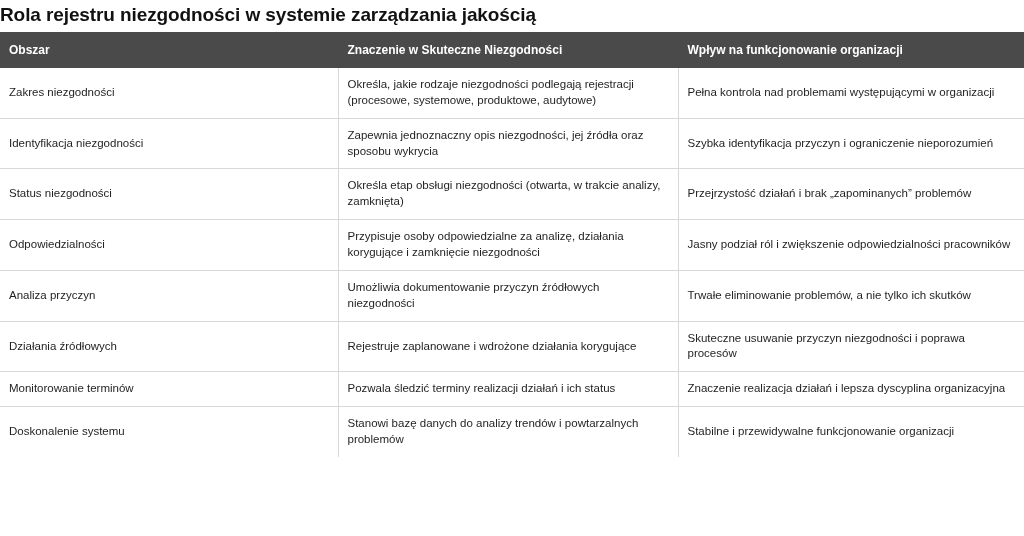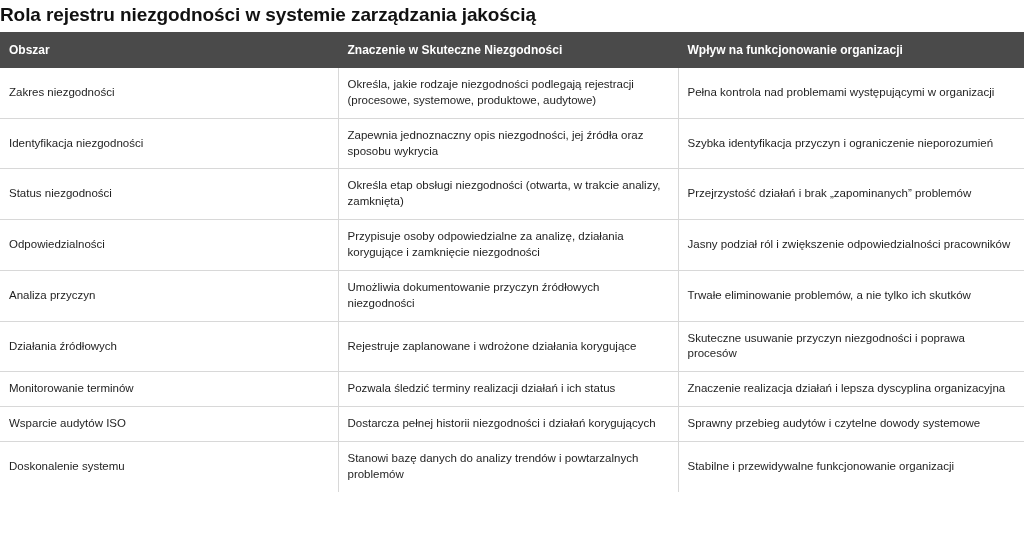--- a/index.html
+++ b/index.html
@@ -111,25 +111,20 @@
         <td class="cell-area">Działania źródłowych</td>
         <td>Rejestruje zaplanowane i wdrożone działania korygujące</td>
         <td>Skuteczne usuwanie przyczyn niezgodności i poprawa procesów</td>
       </tr>
       <tr>
         <td class="cell-area">Monitorowanie terminów</td>
         <td>Pozwala śledzić terminy realizacji działań i ich status</td>
         <td>Znaczenie realizacja działań i lepsza dyscyplina organizacyjna</td>
       </tr>
       <tr>
-        <td class="cell-area">Wsparcie audytów ISO</td>
-        <td>Dostarcza pełnej historii niezgodności i działań korygujących</td>
-        <td>Sprawny przebieg audytów i czytelne dowody systemowe</td>
-      </tr>
-      <tr>
         <td class="cell-area">Doskonalenie systemu</td>
         <td>Stanowi bazę danych do analizy trendów i powtarzalnych problemów</td>
         <td>Stabilne i przewidywalne funkcjonowanie organizacji</td>
       </tr>
     </tbody>
   </table>
 
 </div>
 
 </body></html>

